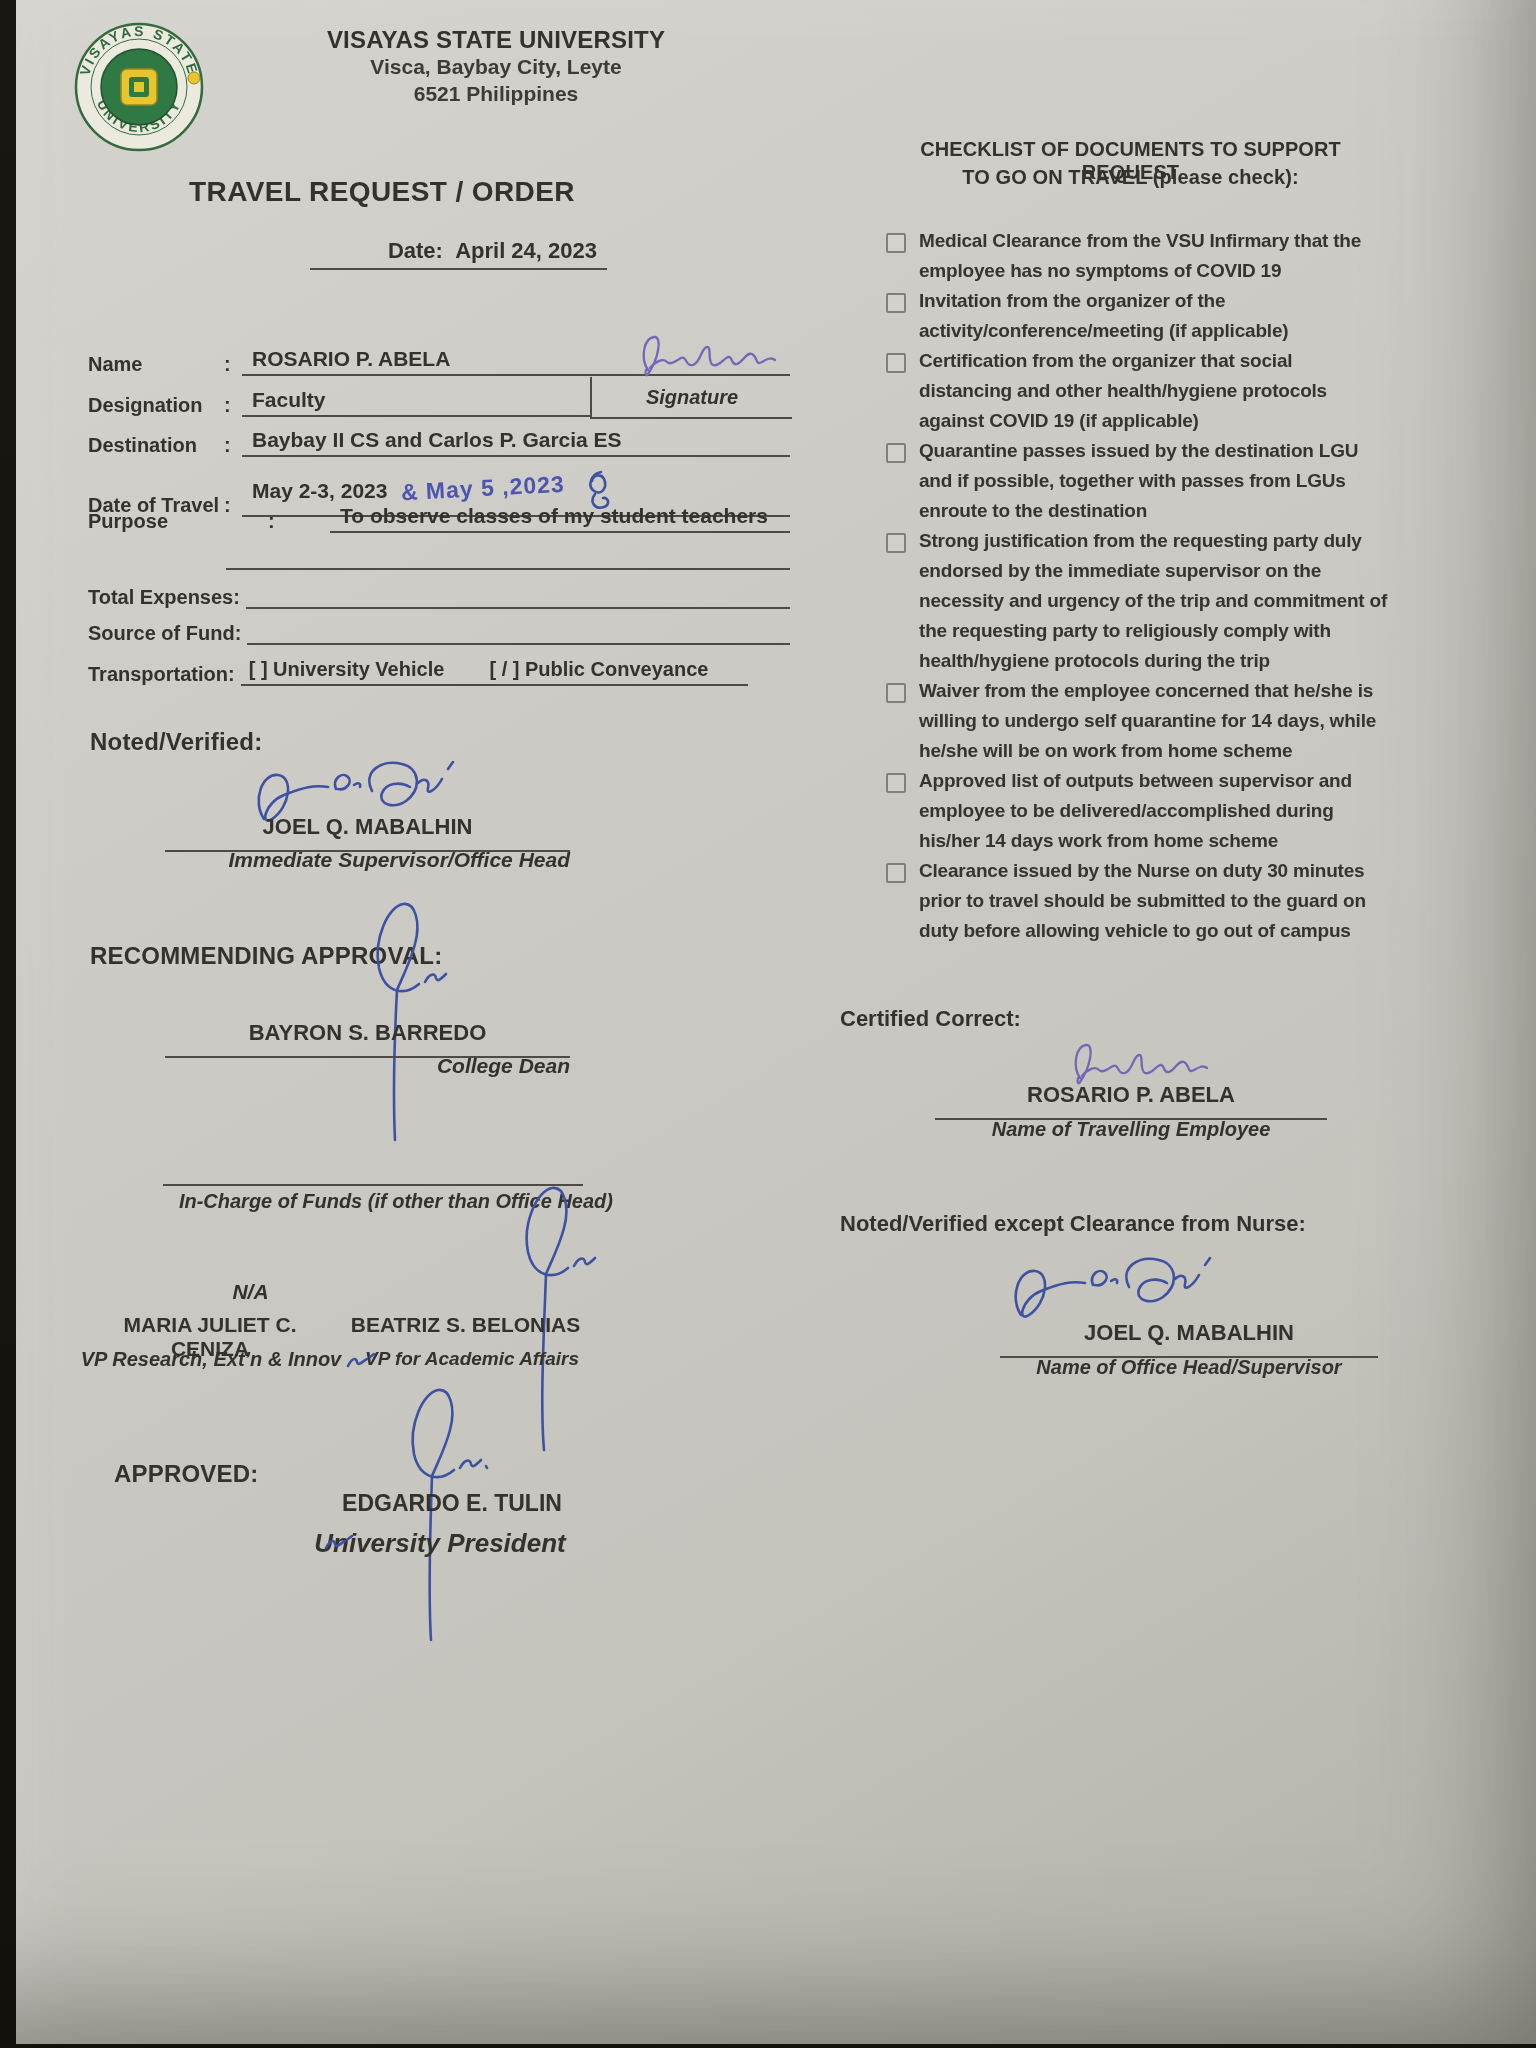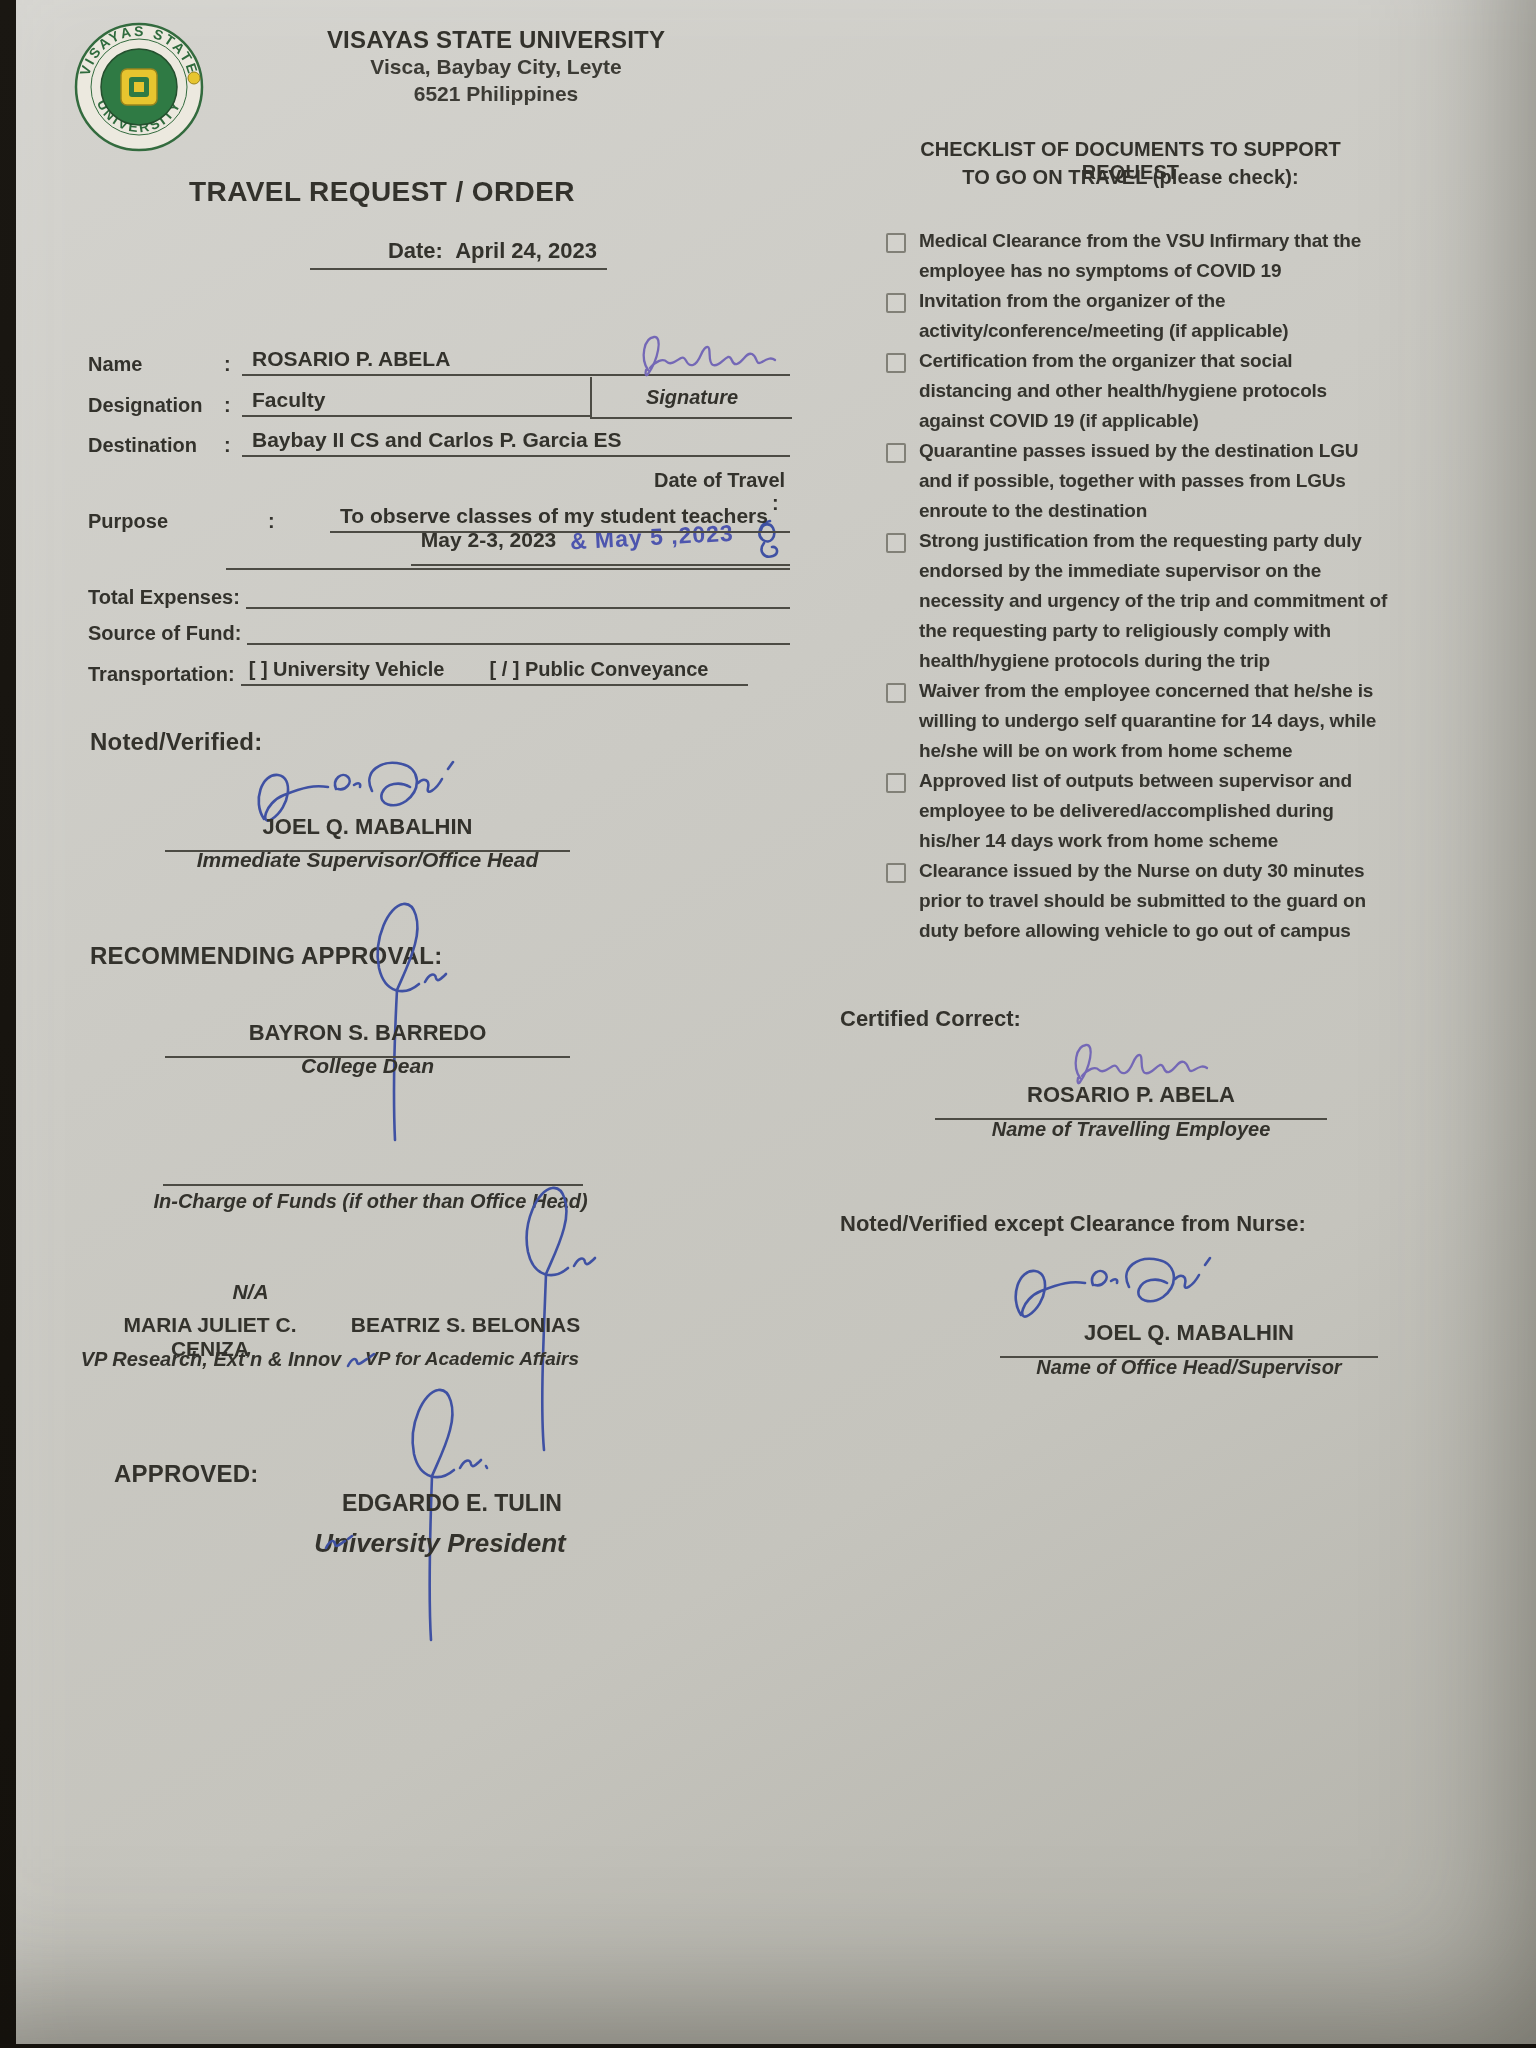--- a/index.html
+++ b/index.html
@@ -33,21 +33,21 @@
   .blankline{border-bottom:2px solid #4c4b44;}
   .handwrit{display:inline-block;color:#4d55ae;font-size:23px;font-weight:bold;
             transform:rotate(-3deg) translateY(-2px);letter-spacing:1px;margin-left:14px;}
   .sigbox{border-left:2px solid #4c4b44;border-bottom:2px solid #4c4b44;
           display:flex;align-items:center;justify-content:center;
           font-size:20px;font-weight:bold;font-style:italic;}
   
   .sect-head{font-size:24px;font-weight:bold;letter-spacing:.2px;}
   .sigline{border-bottom:2px solid #4c4b44;text-align:center;font-weight:bold;
            font-size:22px;padding-top:8px;}
-  .roleline{text-align:center;font-weight:bold;font-style:italic;font-size:21px;}
+  .roleline{text-align:right;font-weight:bold;font-style:italic;font-size:21px;}
   .pname{text-align:center;font-weight:bold;font-size:21px;}
   .prole{text-align:center;font-weight:bold;font-style:italic;font-size:19px;}
   
   .chk-head{font-size:20px;font-weight:bold;text-align:center;letter-spacing:.1px;}
   .chk-item{display:flex;font-size:19px;font-weight:bold;line-height:30px;
             letter-spacing:-.2px;color:#35342e;}
   .chk-box{flex:none;width:16px;height:16px;border:2px solid #818077;border-radius:2px;
            margin:7px 13px 0 2px;background:rgba(255,255,255,.10);}
   .chk-txt{width:470px;}
   .cert-lab{font-size:22px;font-weight:bold;}
@@ -109,21 +109,21 @@
     <span class="col">:</span>
     <span class="val">Faculty</span>
   </div>
 
   <div class="abs frow" style="left:72px;top:429px;width:702px;height:28px;">
     <span class="lab">Destination</span>
     <span class="col">:</span>
     <span class="val">Baybay II CS and Carlos P. Garcia ES</span>
   </div>
 
-  <div class="abs frow" style="left:72px;top:469px;width:702px;height:28px;flex-direction:column;">
+  <div class="abs frow" style="left:72px;top:489px;width:702px;height:28px;">
     <span class="lab">Date of Travel</span>
     <span class="col">:</span>
     <span class="val">
       <span>May 2-3, 2023</span><span class="handwrit">&amp; May 5 ,2023</span>
       <svg class="sig blue" style="vertical-align:-14px;margin-left:8px;" width="38" height="46" viewBox="0 0 38 46">
         <path d="M22,6 C12,8 8,20 15,25 C22,30 29,22 25,13 C22,7 14,9 13,15"></path>
         <path d="M16,28 C10,36 16,44 25,41 C31,39 30,31 24,32"></path>
       </svg>
     </span>
   </div>

